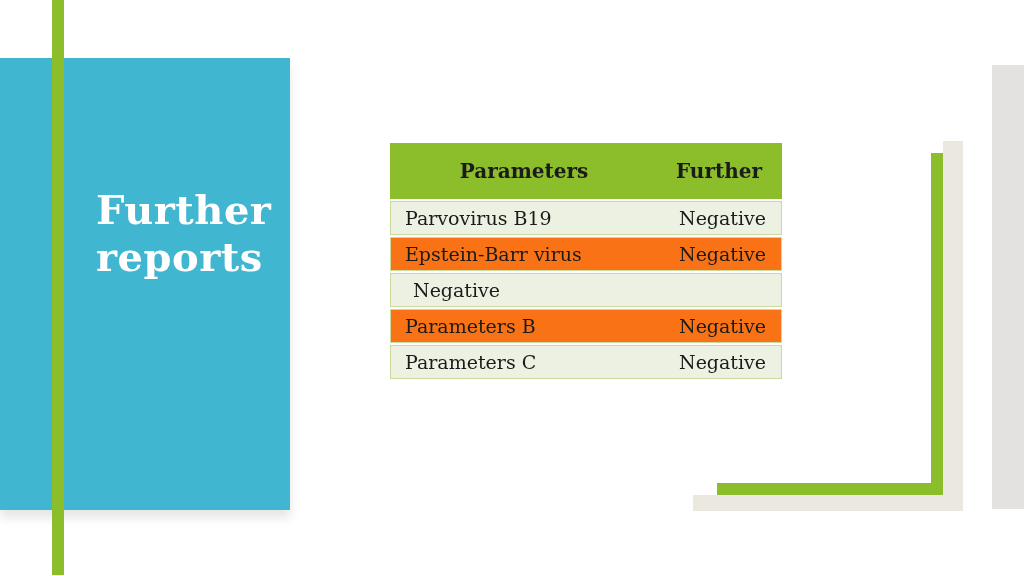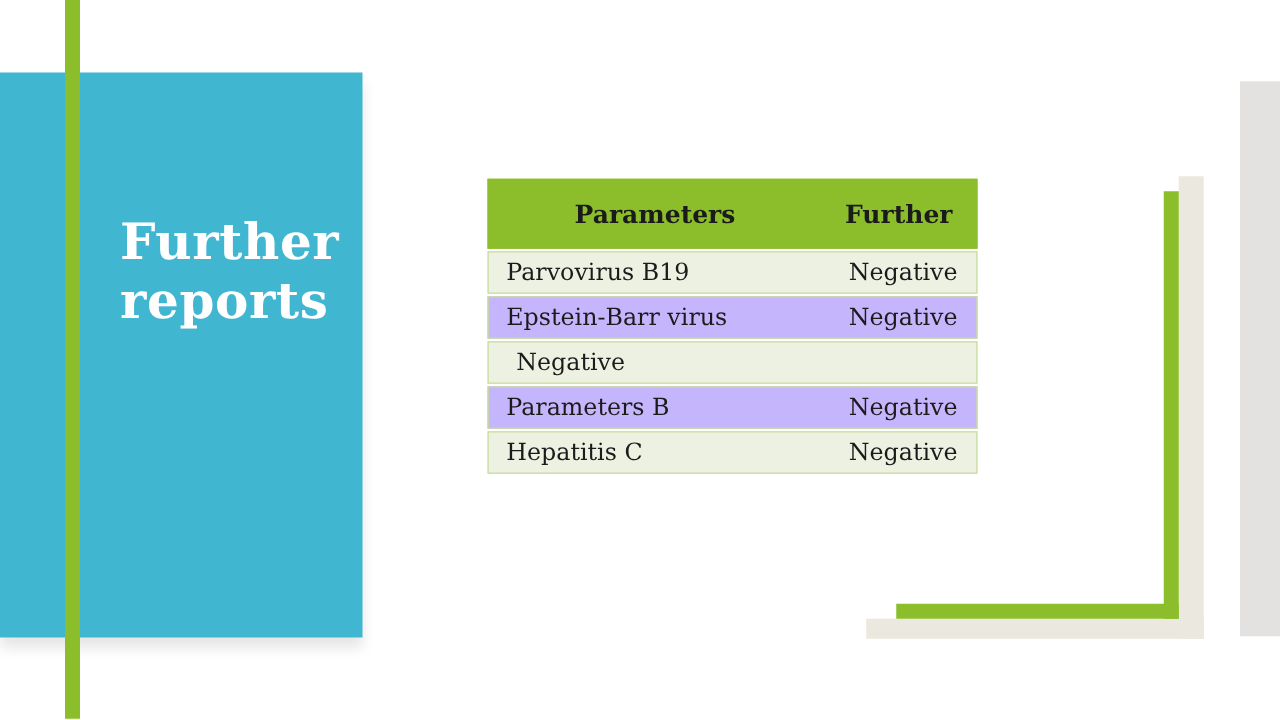--- a/index.html
+++ b/index.html
@@ -12,41 +12,41 @@
     position:absolute; left:0; top:58px; width:290px; height:452px;
     background:var(--teal,#41B6D1);
     box-shadow:0 8px 10px rgba(0,0,0,0.10);
   }
   
   .green-stripe {
     position:absolute; left:52px; top:0; width:12px; height:575px;
     background:var(--green,#8CBE2B); z-index:3;
   }
   .slide-title {
-    position:absolute; left:96px; top:170px; width:205px; z-index:4;
+    position:absolute; left:96px; top:186px; width:205px; z-index:4;
     color:var(--title-white,#ffffff); font-size:40px; line-height:47px;
     font-weight:600; letter-spacing:0.5px;
   }
   
   .results-table {
     position:absolute; left:390px; top:143px; width:392px; z-index:2;
     display:flex; flex-direction:column; row-gap:2px;
   }
   .thead {
     display:flex; height:56px; background:var(--green,#8CBE2B);
     border:1px solid var(--green,#8CBE2B); box-sizing:border-box;
   }
   .th {
     display:flex; align-items:center; justify-content:center;
     font-weight:bold; font-size:20px; color:var(--text-dark,#111111);
   }
   .th.param { flex:0 0 266px; }
   .th.result { flex:1 1 auto; }
   .trow {
-    display:flex; height:34px; background:#c4b5fd; box-sizing:border-box;
+    display:flex; height:34px; background:#f97316; box-sizing:border-box;
     border:1px solid var(--row-border,#C8DB9C);
   }
   .trow.alt { background:var(--row-alt,#ECF1E2); }
   .cell {
     display:flex; align-items:center; font-size:19px;
     color:var(--text-dark,#1B1B1B);
   }
   .cell.param { flex:0 0 266px; padding-left:14px; box-sizing:border-box; }
   .cell.result { flex:1 1 auto; padding-left:22px; box-sizing:border-box; }
   
@@ -96,21 +96,21 @@
       <div class="cell result">Negative</div>
     </div>
     <div class="trow alt">
       <div class="cell result">Negative</div>
     </div>
     <div class="trow">
       <div class="cell param">Parameters B</div>
       <div class="cell result">Negative</div>
     </div>
     <div class="trow alt">
-      <div class="cell param">Hepatitis C</div>
+      <div class="cell param">Parameters C</div>
       <div class="cell result">Negative</div>
     </div>
   </div>
 
   <div class="gray-edge-bar"></div>
   <div class="beige-l-vertical"></div>
   <div class="beige-l-horizontal"></div>
   <div class="green-l-vertical"></div>
   <div class="green-l-horizontal"></div>
 

